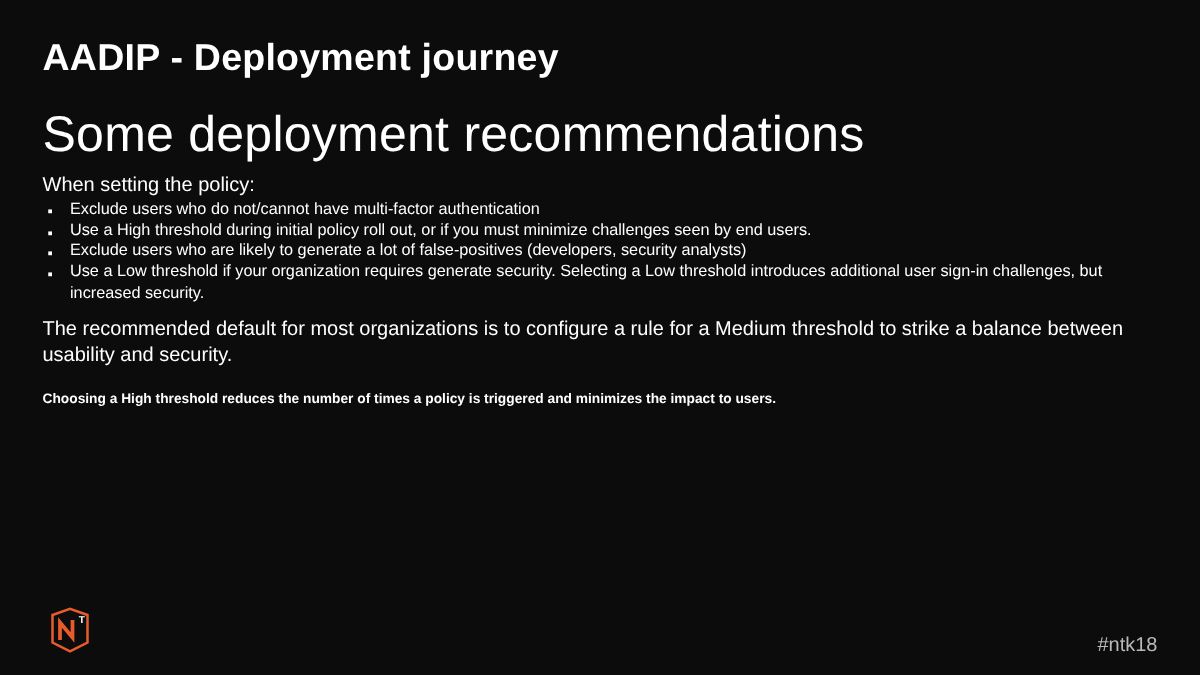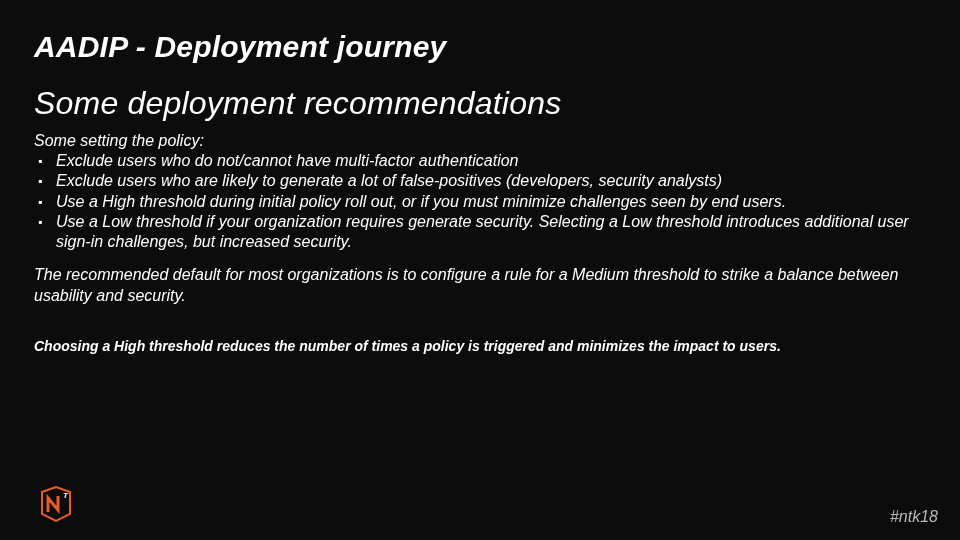--- a/index.html
+++ b/index.html
@@ -8,74 +8,73 @@
     background: #0c0c0c;
     color: #ffffff;
     font-family: "Segoe UI", "Segoe UI Light", Arial, sans-serif;
     position: relative;
   }
   .slide {
     width: 960px;
     height: 540px;
     padding: 30px 34px 0 34px;
     position: relative;
-    font-style: italic;
   }
   .title {
     font-size: 30px;
     font-weight: 600;
     line-height: 1.1;
     margin-bottom: 24px;
     letter-spacing: 0.2px;
   }
   .subtitle {
-    font-size: 32px;
+    font-size: 40px;
     font-weight: 300;
     line-height: 1.05;
     margin-bottom: 10px;
     letter-spacing: 0.2px;
   }
   .lead {
     font-size: 16px;
     font-weight: 400;
     line-height: 1.25;
   }
   ul.bullets {
     list-style: none;
     margin: 0 0 12px 0;
   }
   ul.bullets li {
     position: relative;
     padding-left: 22px;
-    font-size: 16px;
+    font-size: 13px;
     line-height: 1.28;
   }
   ul.bullets li::before {
     content: "\25AA";
     position: absolute;
     left: 4px;
     top: 0;
     font-size: 12px;
     line-height: 20px;
     color: #ffffff;
   }
   .para {
     font-size: 16px;
     line-height: 1.3;
-    margin-bottom: 30px;
+    margin-bottom: 16px;
   }
   .small {
-    font-size: 14px;
+    font-size: 11px;
     font-weight: 600;
     line-height: 1.35;
     margin-bottom: 10px;
   }
   .hashtag {
     position: absolute;
-    right: 22px;
+    right: 34px;
     bottom: 14px;
     font-size: 16px;
     font-weight: 300;
     color: #b9b9b9;
   }
   .logo {
     position: absolute;
     left: 36px;
     bottom: 16px;
     width: 40px;
@@ -85,26 +84,26 @@
 </style>
 </head>
 <body>
 
 <div class="slide">
 
   <div class="title">AADIP - Deployment journey</div>
 
   <div class="subtitle">Some deployment recommendations</div>
 
-  <div class="lead">Some setting the policy:</div>
+  <div class="lead">When setting the policy:</div>
 
   <ul class="bullets">
     <li>Exclude users who do not/cannot have multi-factor authentication</li>
+    <li>Use a High threshold during initial policy roll out, or if you must minimize challenges seen by end users.</li>
     <li>Exclude users who are likely to generate a lot of false-positives (developers, security analysts)</li>
-    <li>Use a High threshold during initial policy roll out, or if you must minimize challenges seen by end users.</li>
     <li>Use a Low threshold if your organization requires generate security. Selecting a Low threshold introduces additional user sign-in challenges, but increased security.</li>
   </ul>
 
   <div class="para">The recommended default for most organizations is to configure a rule for a Medium threshold to strike a balance between usability and security.</div>
 
   <div class="small">Choosing a High threshold reduces the number of times a policy is triggered and minimizes the impact to users.</div>
 
 
   <div class="logo">
     <svg viewBox="0 0 40 40">

